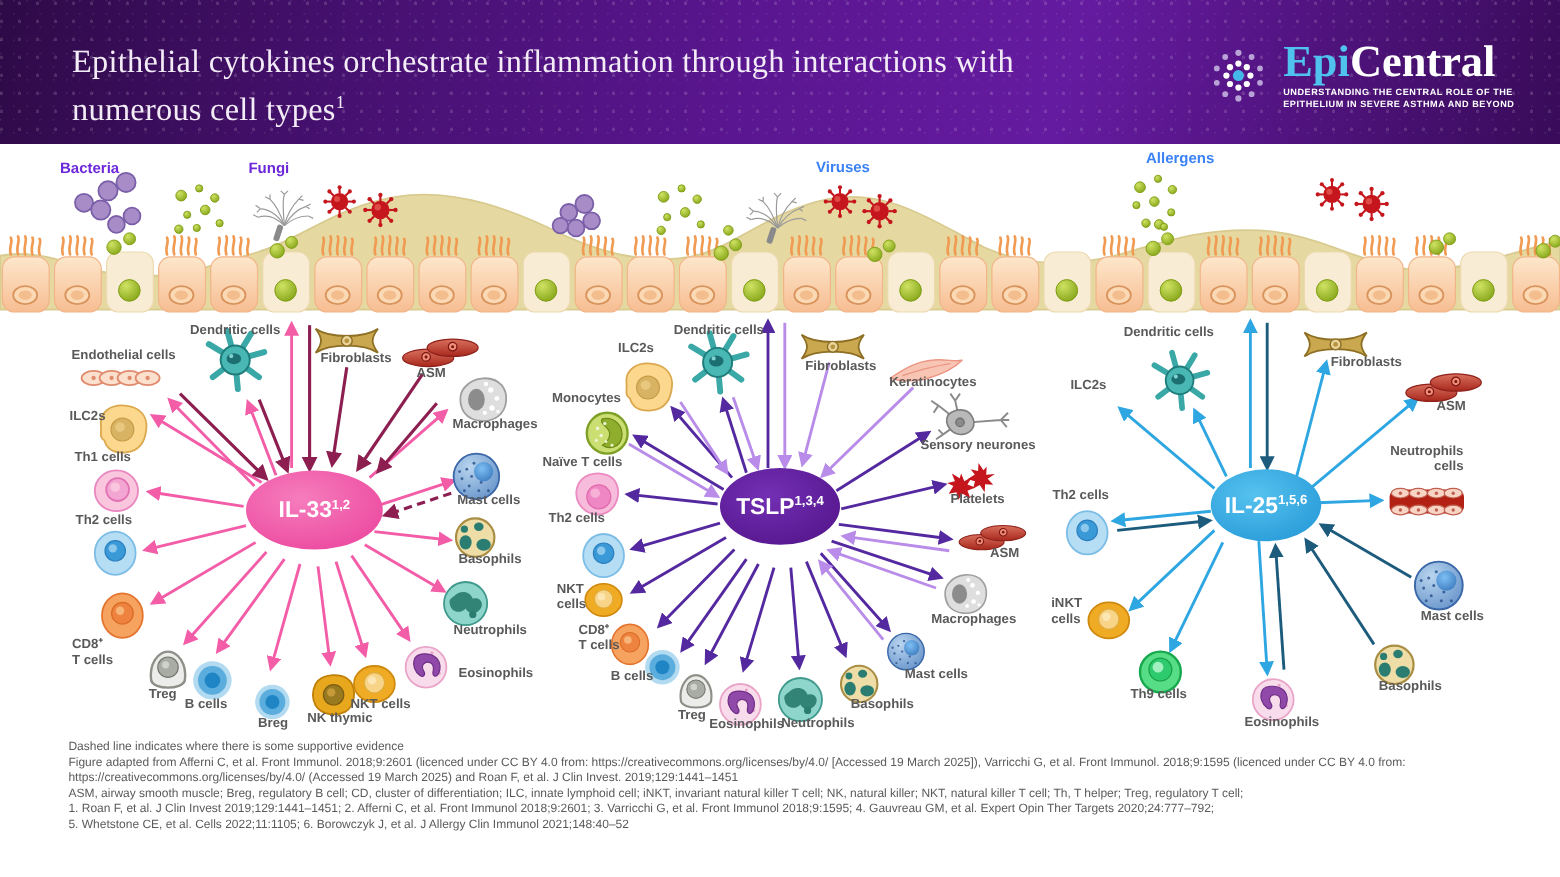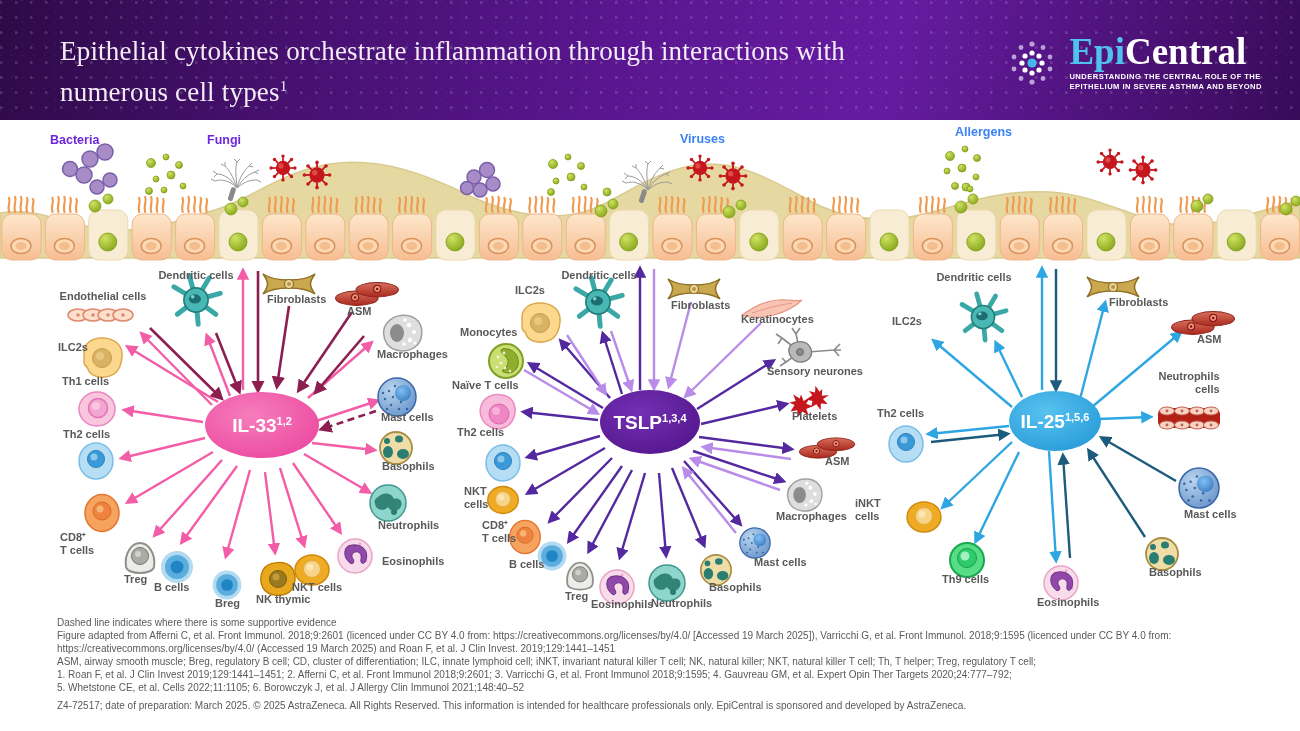--- a/index.html
+++ b/index.html
@@ -677,34 +677,33 @@
   <div class="lbl" style="left:776px;top:510px">Macrophages</div>
   <div class="lbl" style="left:825px;top:455px">ASM</div>
   <div class="lbl" style="left:792px;top:410px">Platelets</div>
   <div class="lbl" style="left:767px;top:365px">Sensory neurones</div>
   <div class="lbl" style="left:741px;top:313px">Keratinocytes</div>
   <div class="lbl" style="left:671px;top:299px">Fibroblasts</div>
 
   <div class="lbl c" style="left:974px;top:271px">Dendritic cells</div>
   <div class="lbl" style="left:892px;top:315px">ILC2s</div>
   <div class="lbl" style="left:877px;top:407px">Th2 cells</div>
-  <div class="lbl" style="left:855px;top:497px">iNKT
+  <div class="lbl" style="left:876px;top:497px">iNKT
 cells</div>
   <div class="lbl" style="left:942px;top:573px">Th9 cells</div>
   <div class="lbl" style="left:1037px;top:596px">Eosinophils</div>
   <div class="lbl" style="left:1149px;top:566px">Basophils</div>
   <div class="lbl" style="left:1184px;top:508px">Mast cells</div>
   <div class="lbl c" style="left:1189px;top:370px">Neutrophils
 cells</div>
   <div class="lbl" style="left:1197px;top:333px">ASM</div>
   <div class="lbl" style="left:1109px;top:296px">Fibroblasts</div>
 
   <div class="footnotes">
     <div>Dashed line indicates where there is some supportive evidence</div>
     <div>Figure adapted from Afferni C, et al. Front Immunol. 2018;9:2601 (licenced under CC BY 4.0 from: https://creativecommons.org/licenses/by/4.0/ [Accessed 19 March 2025]), Varricchi G, et al. Front Immunol. 2018;9:1595 (licenced under CC BY 4.0 from:</div>
     <div>https://creativecommons.org/licenses/by/4.0/ (Accessed 19 March 2025) and Roan F, et al. J Clin Invest. 2019;129:1441–1451</div>
     <div>ASM, airway smooth muscle; Breg, regulatory B cell; CD, cluster of differentiation; ILC, innate lymphoid cell; iNKT, invariant natural killer T cell; NK, natural killer; NKT, natural killer T cell; Th, T helper; Treg, regulatory T cell;</div>
     <div>1. Roan F, et al. J Clin Invest 2019;129:1441–1451; 2. Afferni C, et al. Front Immunol 2018;9:2601; 3. Varricchi G, et al. Front Immunol 2018;9:1595; 4. Gauvreau GM, et al. Expert Opin Ther Targets 2020;24:777–792;</div>
     <div>5. Whetstone CE, et al. Cells 2022;11:1105; 6. Borowczyk J, et al. J Allergy Clin Immunol 2021;148:40–52</div>
-    <div class="gap">Z4-72517; date of preparation: March 2025. © 2025 AstraZeneca. All Rights Reserved. This information is intended for healthcare professionals only. EpiCentral is sponsored and developed by AstraZeneca.</div>
   </div>
 
 </div>
 
 </body></html>

